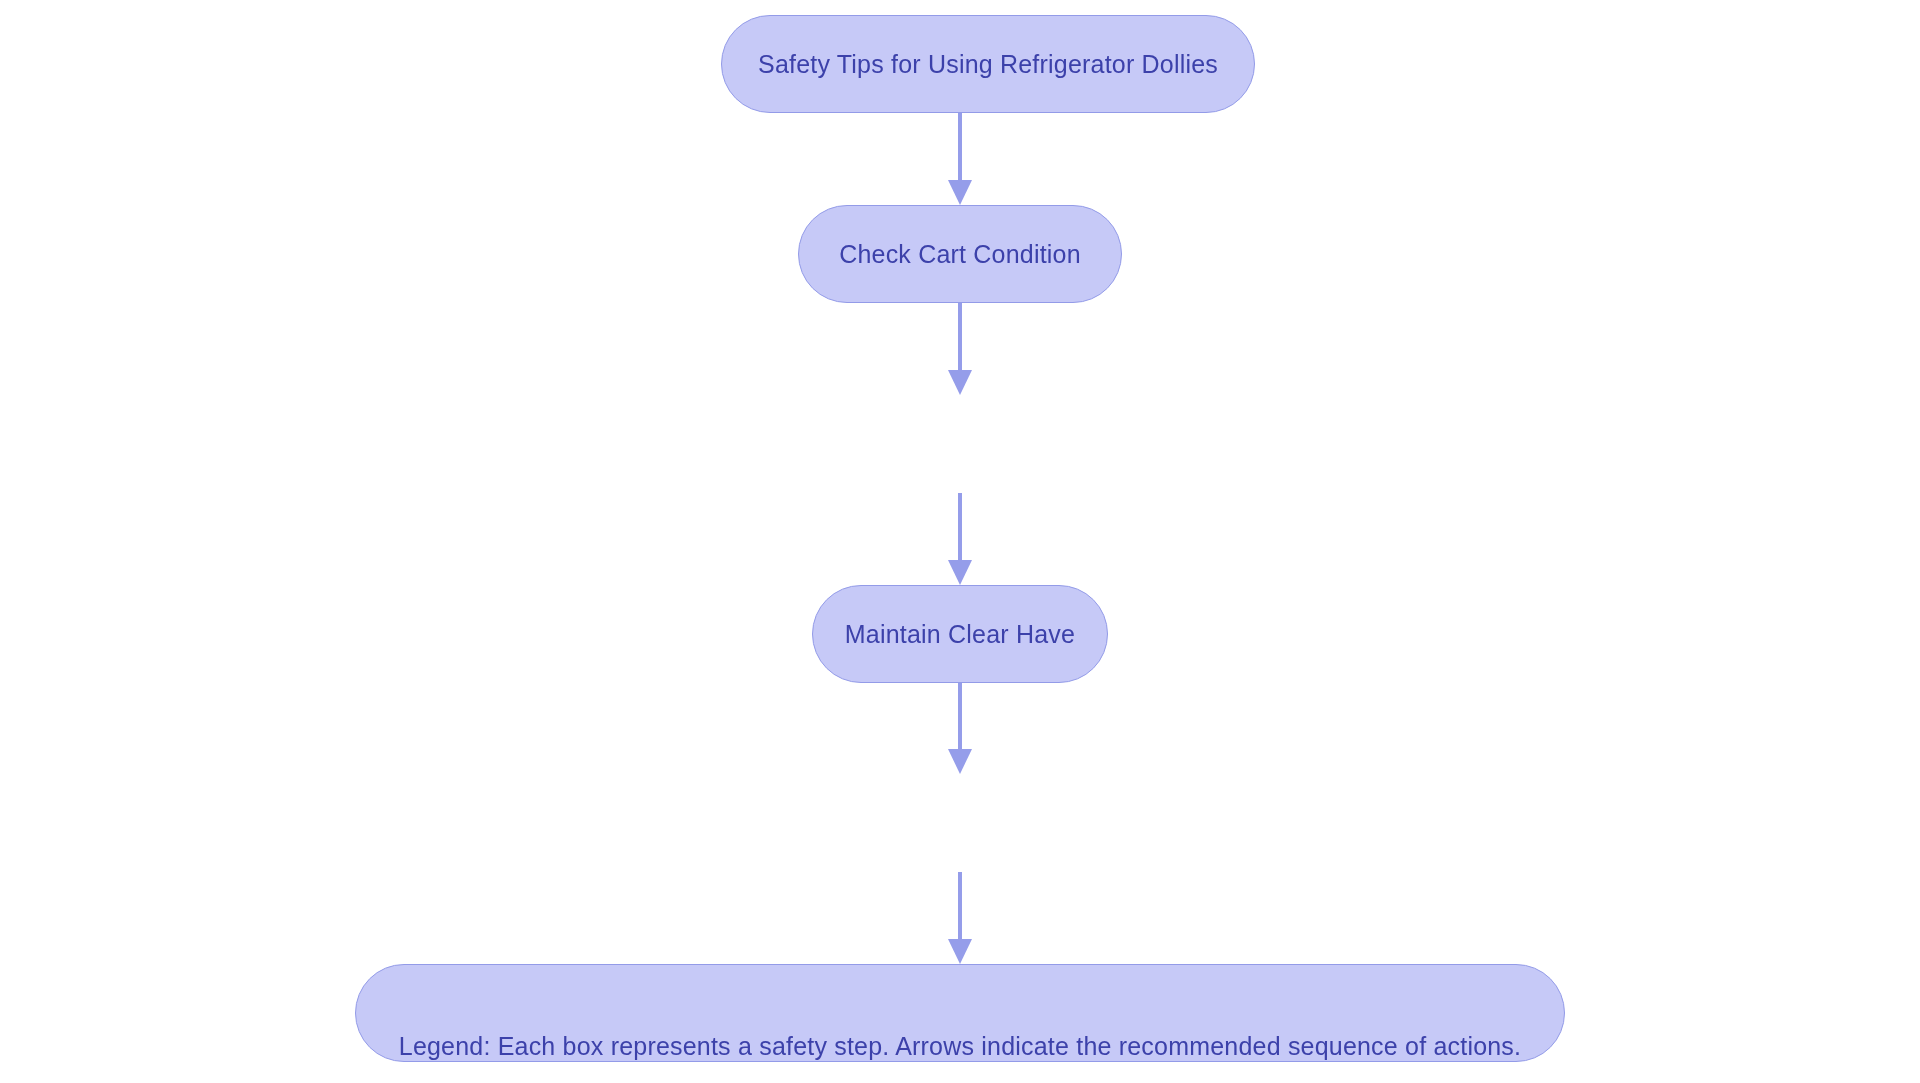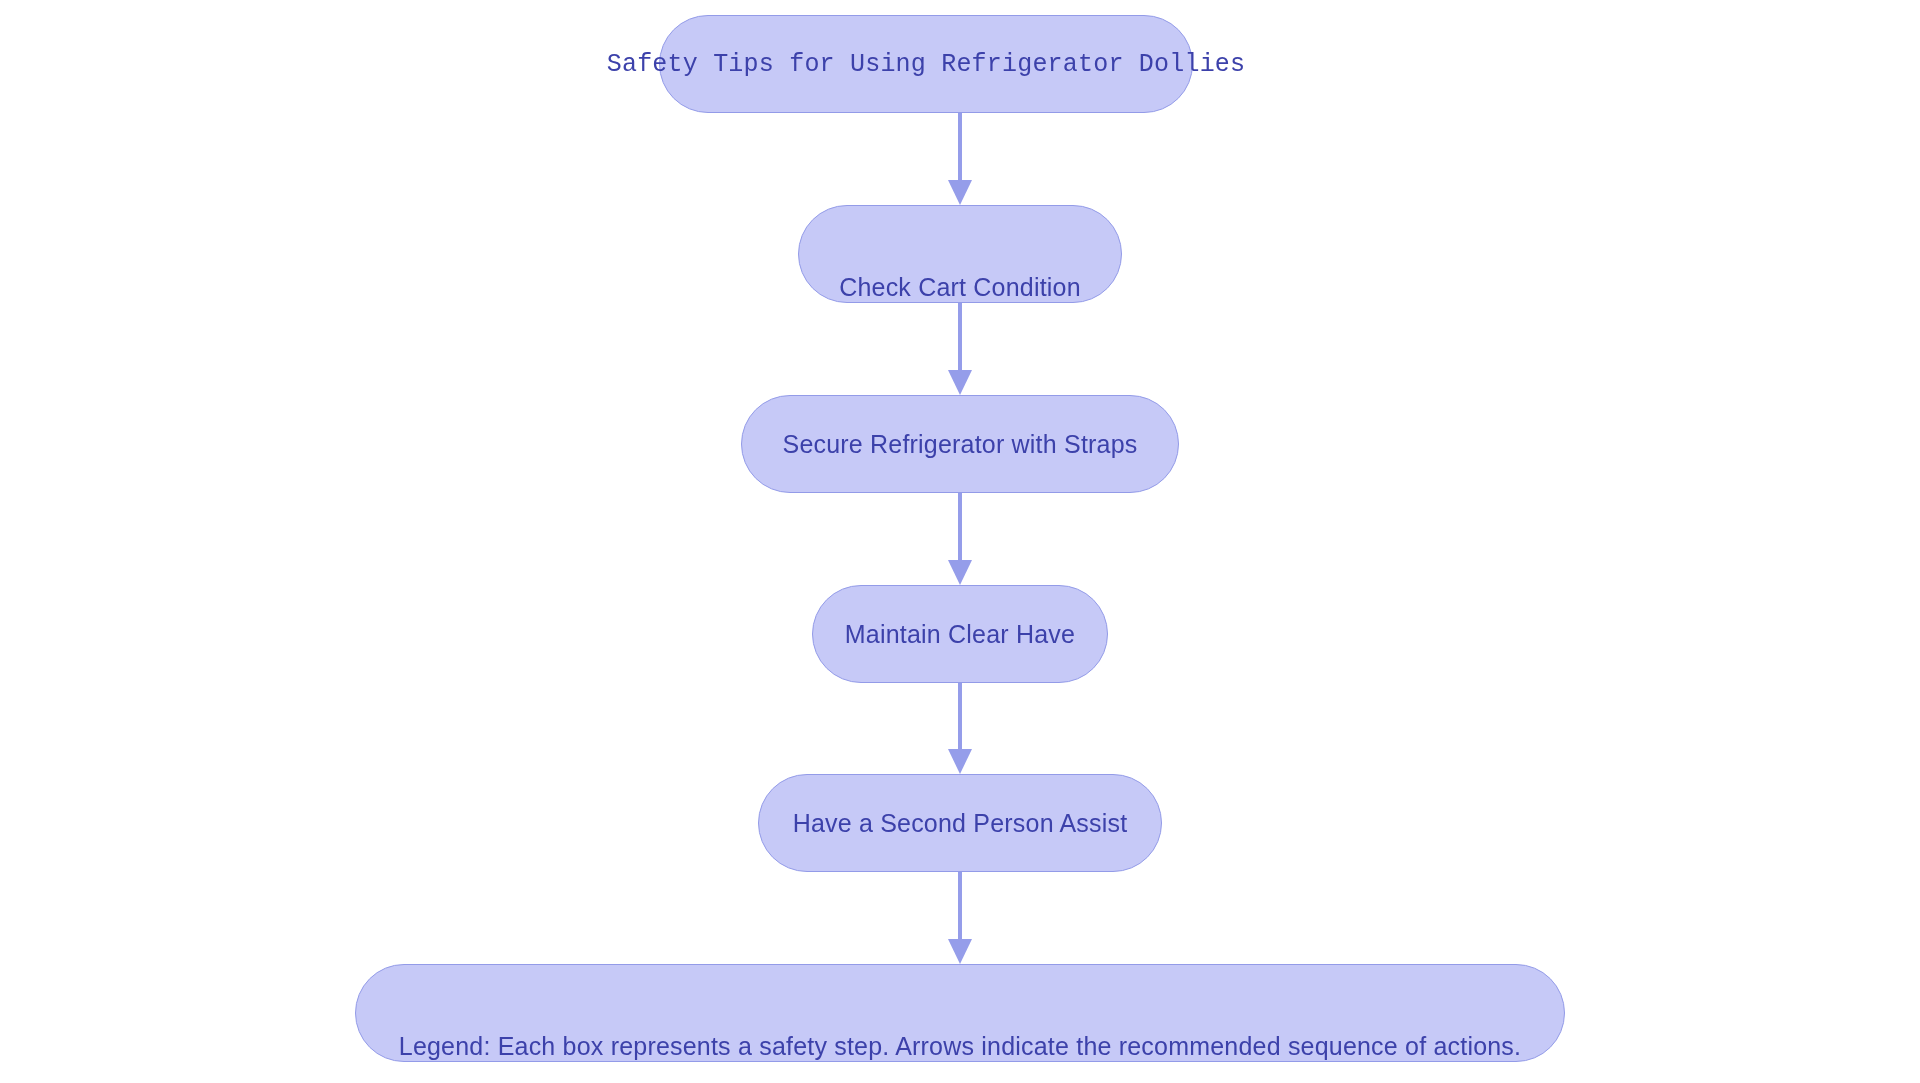--- a/index.html
+++ b/index.html
@@ -52,59 +52,53 @@
     border-left: 12px solid transparent;
     border-right: 12px solid transparent;
     border-top: 25px solid var(--arrow-color);
   }
 </style>
 </head>
 <body>
 
 <div class="canvas">
 
-  <div class="flow-node" style="left:659px; top:15px; width:534px;font-family:Liberation Mono, monospace;">
+  <div class="flow-node" style="left:721px; top:15px; width:534px;">
     <span>Safety Tips for Using Refrigerator Dollies</span>
   </div>
 
   <div class="flow-arrow" style="left:948px; top:113px; height:92px;">
     <div class="arrow-shaft"></div>
     <div class="arrow-head"></div>
   </div>
 
-  <div class="flow-node" style="left:798px; top:205px; width:324px;align-items:flex-end;">
+  <div class="flow-node" style="left:798px; top:205px; width:324px;">
     <span>Check Cart Condition</span>
   </div>
 
   <div class="flow-arrow" style="left:948px; top:303px; height:92px;">
     <div class="arrow-shaft"></div>
     <div class="arrow-head"></div>
   </div>
 
-  <div class="flow-node" style="left:741px; top:395px; width:438px;">
-    <span>Secure Refrigerator with Straps</span>
-  </div>
 
   <div class="flow-arrow" style="left:948px; top:493px; height:92px;">
     <div class="arrow-shaft"></div>
     <div class="arrow-head"></div>
   </div>
 
   <div class="flow-node" style="left:812px; top:585px; width:296px;">
     <span>Maintain Clear Have</span>
   </div>
 
   <div class="flow-arrow" style="left:948px; top:683px; height:91px;">
     <div class="arrow-shaft"></div>
     <div class="arrow-head"></div>
   </div>
 
-  <div class="flow-node" style="left:758px; top:774px; width:404px;">
-    <span>Have a Second Person Assist</span>
-  </div>
 
   <div class="flow-arrow" style="left:948px; top:872px; height:92px;">
     <div class="arrow-shaft"></div>
     <div class="arrow-head"></div>
   </div>
 
   <div class="flow-node" style="left:355px; top:964px; width:1210px;align-items:flex-end;">
     <span>Legend: Each box represents a safety step. Arrows indicate the recommended sequence of actions.</span>
   </div>
 

